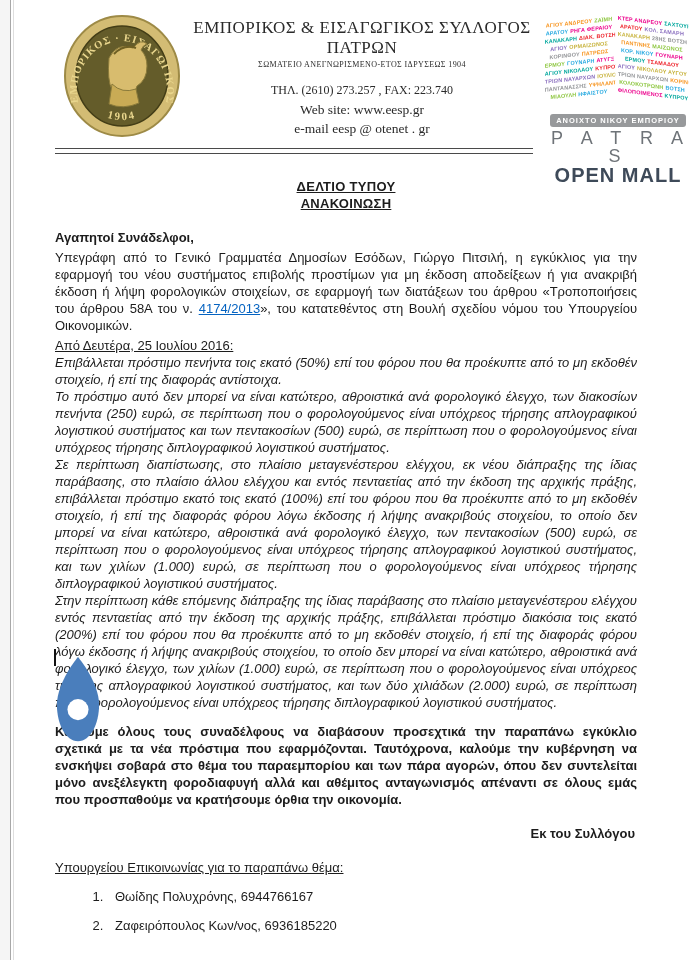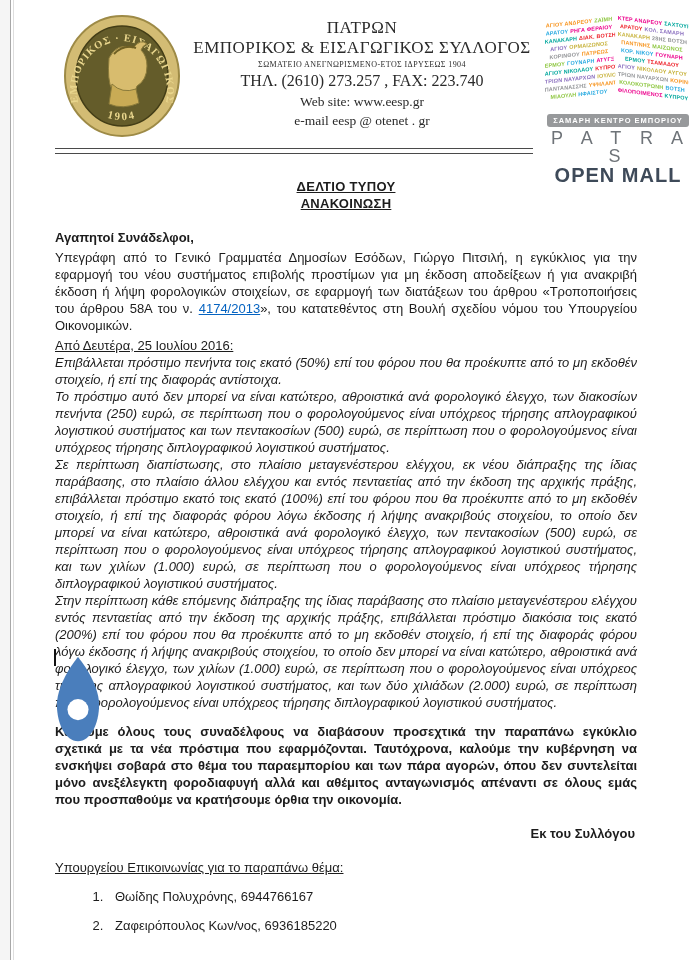--- a/index.html
+++ b/index.html
@@ -12,21 +12,21 @@
   .page-edge{position:absolute;left:0;top:0;width:10px;height:960px;background:#f5f5f5;
     border-right:1px solid #a8a8a8;box-shadow:2px 0 0 0 #ffffff,3px 0 0 0 #dedede;}
 
   
   .seal{position:absolute;left:62px;top:14px;width:120px;height:124px;}
   .org-block{position:absolute;left:186px;top:18px;width:352px;text-align:center;
     font-family:"Liberation Serif",serif;color:#2a2a2a;}
   .org-name{font-size:17px;letter-spacing:.5px;line-height:20px;}
   .org-sub{font-size:8px;letter-spacing:.4px;margin-top:2px;}
   .org-addr{font-size:12.5px;margin-top:2px;}
-  .org-tel{font-size:16px;margin-top:3px;}
+  .org-tel{font-size:12px;margin-top:14px;}
   .org-web{font-size:13.5px;margin-top:4px;}
   .org-mail{font-size:13.5px;margin-top:3px;}
 
   .openmall{position:absolute;left:543px;top:14px;width:150px;text-align:center;}
   .wc-cube{position:relative;height:92px;margin-bottom:3px;}
   .wc-face{position:absolute;top:4px;width:72px;overflow:hidden;height:82px;}
   .wc-face.left{left:1px;transform:skewY(-6deg) scaleX(.98);}
   .wc-face.right{left:74px;transform:skewY(7deg) scaleX(.98);}
   .wc-row{white-space:nowrap;font-size:5.5px;font-weight:bold;line-height:8px;
     letter-spacing:.2px;}
@@ -80,22 +80,22 @@
       <path d="M47,44 q8,-16 24,-10 q8,-10 14,-4 q-4,1 -6,6 q6,6 6,16 q0,14 -10,20 q-2,8 -8,10 q-12,3 -17,-6 q-5,-10 -3,-32 z" fill="#d8bc6e" stroke="#8a7a3a" stroke-width="1"></path>
       <path d="M50,70 q10,10 24,5 l3,14 q-16,7 -30,1 z" fill="#c9ab55" stroke="#8a7a3a" stroke-width="1"></path>
       <path d="M52,40 q10,-10 22,-6" fill="none" stroke="#6e5f23" stroke-width="2"></path>
     </g>
     <text font-family="Liberation Serif,serif" font-size="11" font-weight="bold" fill="#e9d68d" letter-spacing="2">
       <textPath href="#sealArcBottom" startOffset="22%">1904</textPath>
     </text>
   </svg>
 
   <div class="org-block">
+    <div class="org-name">ΕΜΠΟΡΙΚΟΣ &amp; ΕΙΣΑΓΩΓΙΚΟΣ ΣΥΛΛΟΓΟΣ</div>
     <div class="org-name">ΠΑΤΡΩΝ</div>
-    <div class="org-name">ΕΜΠΟΡΙΚΟΣ &amp; ΕΙΣΑΓΩΓΙΚΟΣ ΣΥΛΛΟΓΟΣ</div>
     <div class="org-sub">ΣΩΜΑΤΕΙΟ ΑΝΕΓΝΩΡΙΣΜΕΝΟ-ΕΤΟΣ ΙΔΡΥΣΕΩΣ 1904</div>
     <div class="org-tel">ΤΗΛ. (2610) 273.257 , FAX: 223.740</div>
     <div class="org-web">Web site: www.eesp.gr</div>
     <div class="org-mail">e-mail  eesp @ otenet . gr</div>
   </div>
 
   <div class="openmall">
     <div class="wc-cube">
       <div class="wc-face left" id="wc-left">
           <div class="wc-row"><span style="color: rgb(247, 148, 30);">ΑΓΙΟΥ ΑΝΔΡΕΟΥ</span><span style="color: rgb(141, 198, 63);">ΖΑΪΜΗ</span></div>
@@ -115,21 +115,21 @@
           <div class="wc-row"><span style="color: rgb(199, 178, 58);">ΚΑΝΑΚΑΡΗ</span><span style="color: rgb(147, 149, 152);">28ΗΣ ΒΟΤΣΗ</span></div>
           <div class="wc-row"><span style="color: rgb(247, 148, 30);">ΠΑΝΤ/ΝΗΣ</span><span style="color: rgb(141, 198, 63);">ΜΑΙΖΩΝΟΣ</span></div>
           <div class="wc-row"><span style="color: rgb(39, 170, 225);">ΚΟΡ. ΝΙΚΟΥ</span><span style="color: rgb(236, 0, 140);">ΓΟΥΝΑΡΗ</span></div>
           <div class="wc-row"><span style="color: rgb(0, 167, 157);">ΕΡΜΟΥ</span><span style="color: rgb(237, 28, 36);">ΤΣΑΜΑΔΟΥ</span></div>
           <div class="wc-row"><span style="color: rgb(138, 111, 191);">ΑΓΙΟΥ</span><span style="color: rgb(199, 178, 58);">ΝΙΚΟΛΑΟΥ ΑΥΓΟΥ</span></div>
           <div class="wc-row"><span style="color: rgb(147, 149, 152);">ΤΡΙΩΝ ΝΑΥΑΡΧΩΝ</span><span style="color: rgb(247, 148, 30);">ΚΟΡΙΝΘΟΥ</span></div>
           <div class="wc-row"><span style="color: rgb(141, 198, 63);">ΚΟΛΟΚΟΤΡΩΝΗ</span><span style="color: rgb(39, 170, 225);">ΒΟΤΣΗ</span></div>
           <div class="wc-row"><span style="color: rgb(236, 0, 140);">ΦΙΛΟΠΟΙΜΕΝΟΣ</span><span style="color: rgb(0, 167, 157);">ΚΥΠΡΟΥ</span></div>
         </div>
     </div>
-    <div><span class="om-badge">ΣΑΜΑΡΗ ΚΕΝΤΡΟ ΕΜΠΟΡΙΟΥ</span></div>
+    <div><span class="om-badge">ΑΝΟΙΧΤΟ ΝΙΚΟΥ ΕΜΠΟΡΙΟΥ</span></div>
     <div class="om-patras">P A T R A S</div>
     <div class="om-open">OPEN MALL</div>
   </div>
 
   <div class="double-rule"></div>
 
   <div class="content">
 
     <div class="doc-title">
       <div>ΔΕΛΤΙΟ ΤΥΠΟΥ</div>

